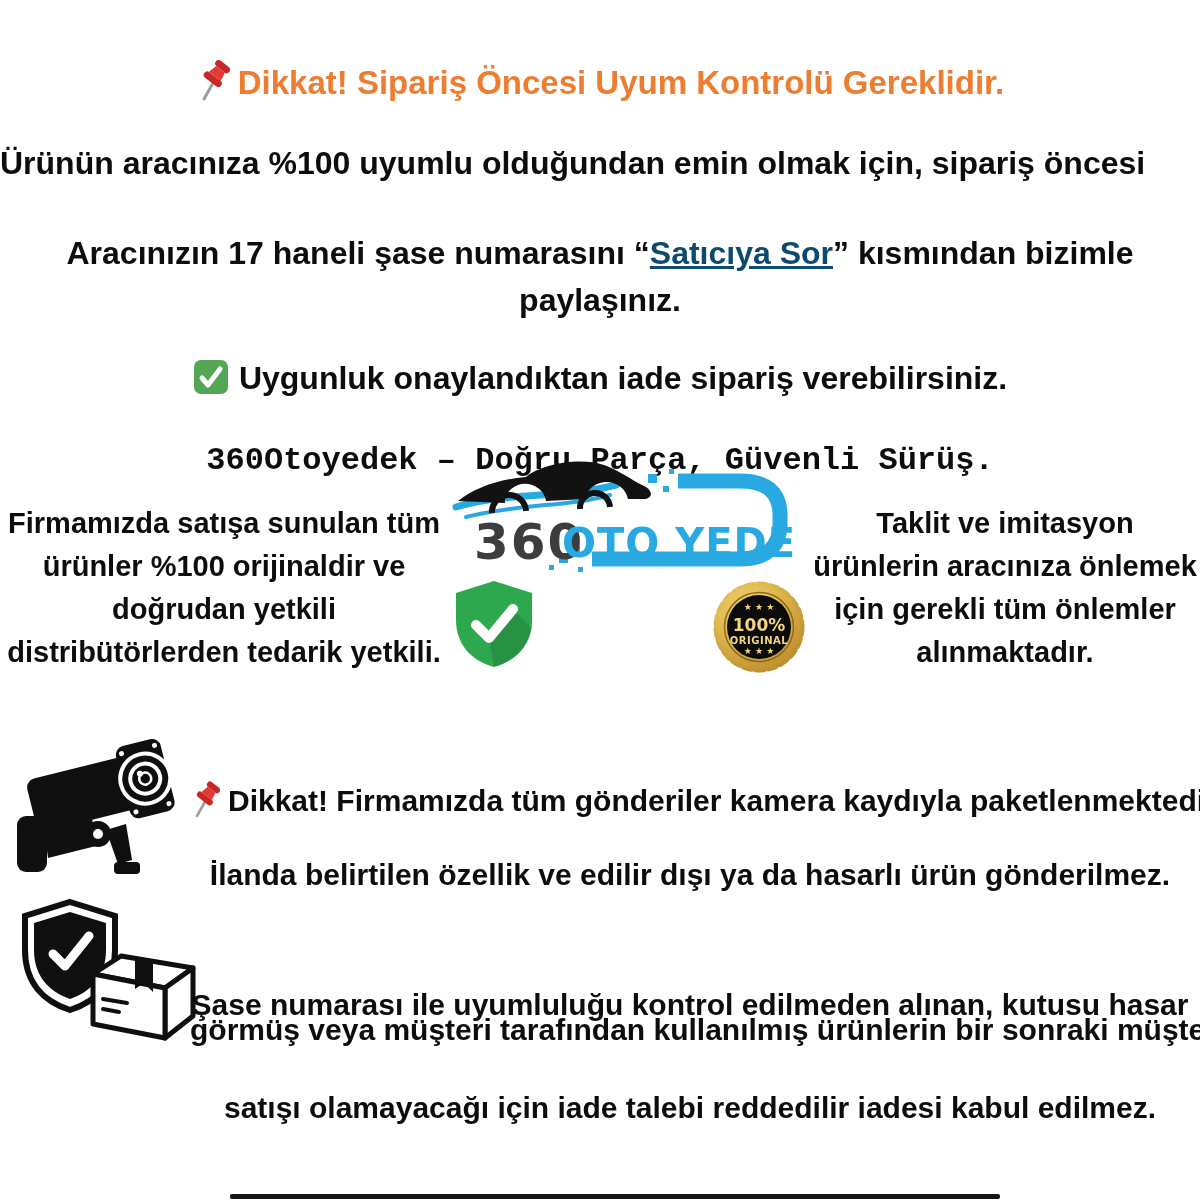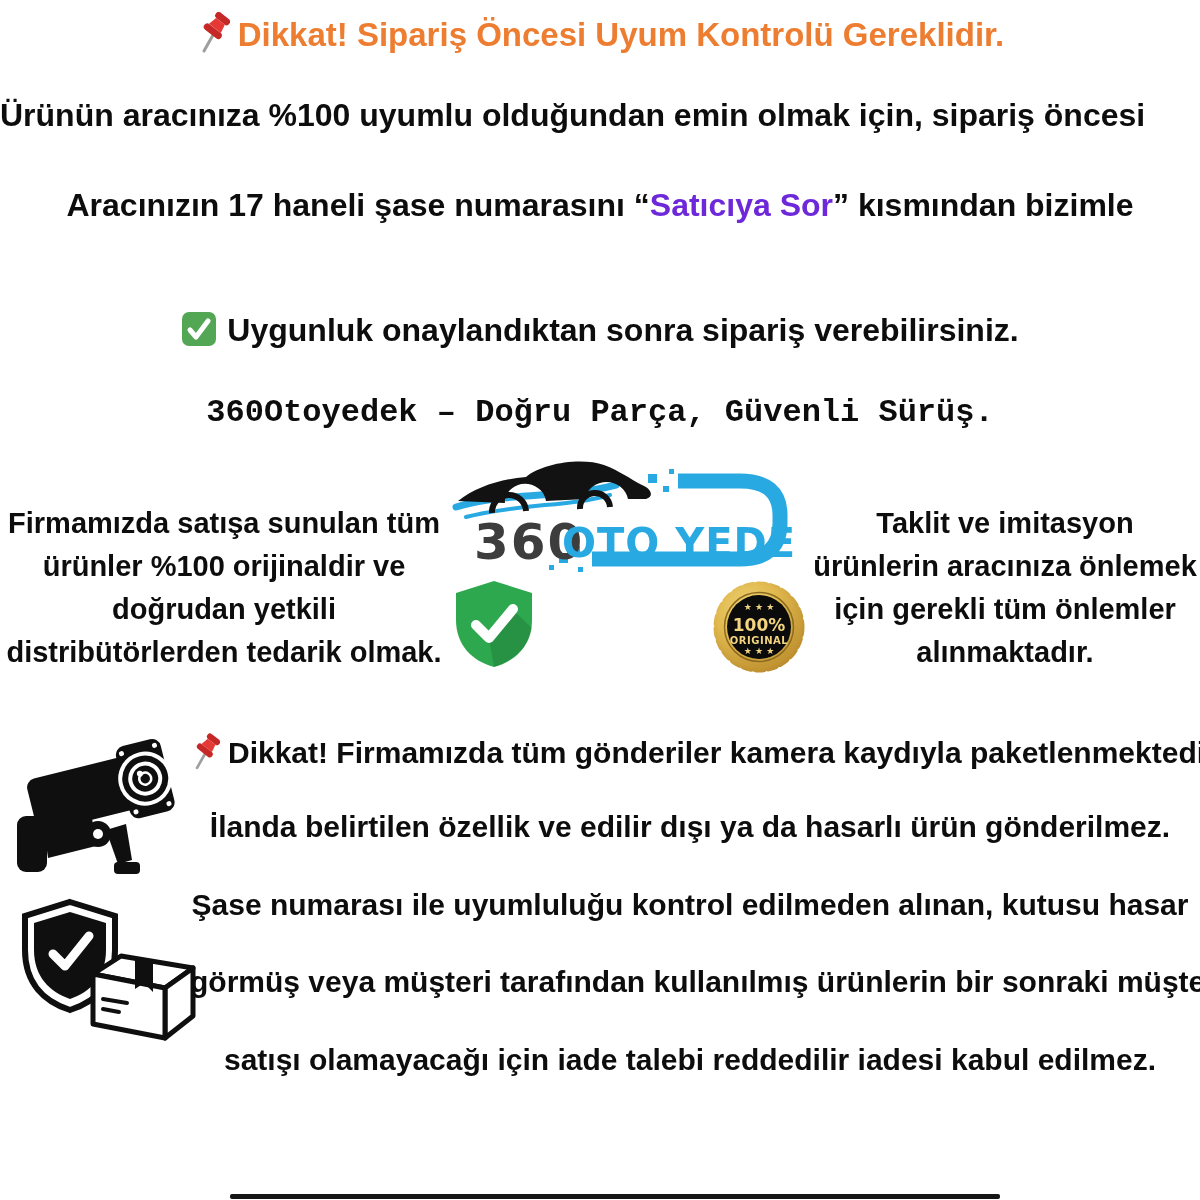--- a/index.html
+++ b/index.html
@@ -1,41 +1,41 @@
 <!DOCTYPE html>
 <html><head>
 <meta charset="utf-8">
 <style>
   html,body{margin:0;padding:0;background:#fff;}
   .canvas{
     position:relative;width:1200px;height:1200px;background:#ffffff;
     font-family:"Liberation Sans",sans-serif;font-weight:700;color:#0d0d0d;
     overflow:hidden;
   }
-  .line{position:absolute;text-align:center;white-space:nowrap;}
+  .line{position:absolute;text-align:center;white-space:nowrap;margin-top:48px;}
   .title{left:0;width:1200px;top:12px;font-size:33px;color:#ED7D31;}
   .compat{left:0;width:1132px;top:97px;font-size:32px;}
   .ask{left:0;width:1200px;top:182px;font-size:32px;line-height:47px;}
-  .ask .hl{color:#6d28d9;}
+  .ask .hl{color:#0c4a6e;text-decoration:underline;}
   .confirm{left:0;width:1200px;top:311px;font-size:32px;}
   .brand{left:0;width:1200px;top:394px;font-size:32px;font-family:Liberation Mono, monospace;}
   .pin-wrap{display:inline-block;vertical-align:-8px;margin-right:8px;}
   .chk-wrap{display:inline-block;vertical-align:-6px;margin-right:10px;}
   .col{position:absolute;font-size:29px;line-height:43px;text-align:center;margin-top:24px;}
   .col div{white-space:nowrap;}
   .left-col{left:2px;top:478px;width:444px;}
   .right-col{left:812px;top:478px;width:386px;}
   .logo{position:absolute;left:442px;top:455px;}
   .gshield{position:absolute;left:452px;top:578px;}
   .gold{position:absolute;left:712px;top:580px;}
   .camera{position:absolute;left:12px;top:730px;}
   .sbox{position:absolute;left:15px;top:896px;}
   .b1{left:190px;width:1000px;top:733px;font-size:30px;}
   .b2{left:190px;width:1000px;top:810px;font-size:30px;}
-  .b3{left:190px;width:1000px;top:888px;font-size:30px;}
+  .b3{left:190px;width:1000px;top:940px;font-size:30px;}
   .b4{left:190px;width:1000px;top:965px;font-size:30px;}
   .b5{left:190px;width:1000px;top:1043px;font-size:30px;}
   .bottom-bar{position:absolute;left:230px;top:1194px;width:770px;height:5px;background:#161616;border-radius:2px;}
   svg text{font-family:"DejaVu Sans","Liberation Sans",sans-serif;font-weight:bold;}
 </style>
 </head>
 <body>
 
 <div class="canvas">
 
@@ -49,38 +49,39 @@
           <rect x="11" y="17" width="21" height="7" rx="3.5" fill="#C62828"></rect>
         </g>
       </svg>
     </span><span>Dikkat! Sipariş Öncesi Uyum Kontrolü Gereklidir.</span>
   </div>
 
   <div class="line compat">Ürünün aracınıza %100 uyumlu olduğundan emin olmak için, sipariş öncesi</div>
 
   <div class="line ask">
     <div><span>Aracınızın 17 haneli şase numarasını “</span><span class="hl">Satıcıya Sor</span><span>” kısmından bizimle</span></div>
+    <div>paylaşınız.</div>
   </div>
 
   <div class="line confirm">
     <span class="chk-wrap">
       <svg width="36" height="36" viewBox="0 0 36 36">
         <rect x="1" y="1" width="34" height="34" rx="7" fill="#53A653"></rect>
         <path d="M9 19 L15 26 L27 10" stroke="#fff" stroke-width="5" fill="none" stroke-linecap="round" stroke-linejoin="round"></path>
       </svg>
-    </span><span>Uygunluk onaylandıktan sonra sipariş verebilirsiniz.</span>
+    </span><span>Uygunluk onaylandıktan iade sipariş verebilirsiniz.</span>
   </div>
 
   <div class="line brand">360Otoyedek – Doğru Parça, Güvenli Sürüş.</div>
 
   <div class="col left-col">
     <div>Firmamızda satışa sunulan tüm</div>
     <div>ürünler %100 orijinaldir ve</div>
     <div>doğrudan yetkili</div>
-    <div>distribütörlerden tedarik olmak.</div>
+    <div>distribütörlerden tedarik yetkili.</div>
   </div>
 
   <div class="logo">
     <svg width="356" height="126" viewBox="0 0 356 126">
 
       <path d="M236 26 H298 Q338 26 338 60 V68 Q338 104 298 104 H150" fill="none" stroke="#29A9E1" stroke-width="15"></path>
       <rect x="206" y="19" width="9" height="9" fill="#29A9E1"></rect>
       <rect x="221" y="31" width="6" height="6" fill="#29A9E1"></rect>
       <rect x="196" y="33" width="5" height="5" fill="#29A9E1"></rect>
       <rect x="227" y="14" width="5" height="5" fill="#29A9E1"></rect>

